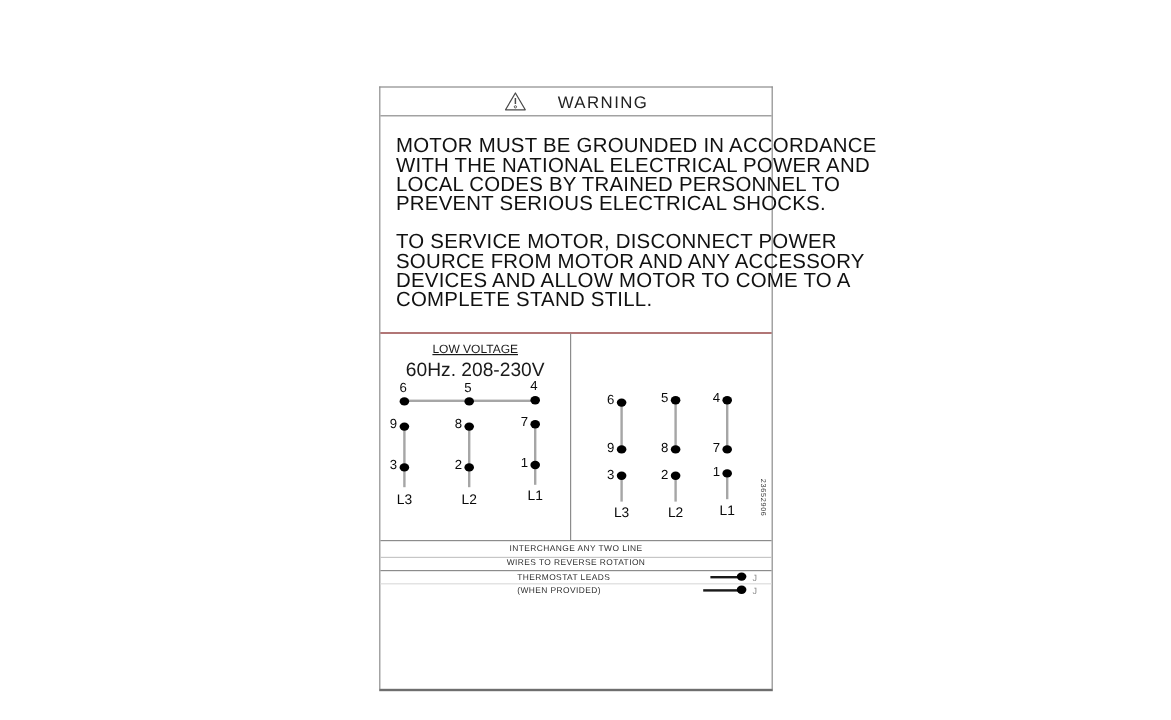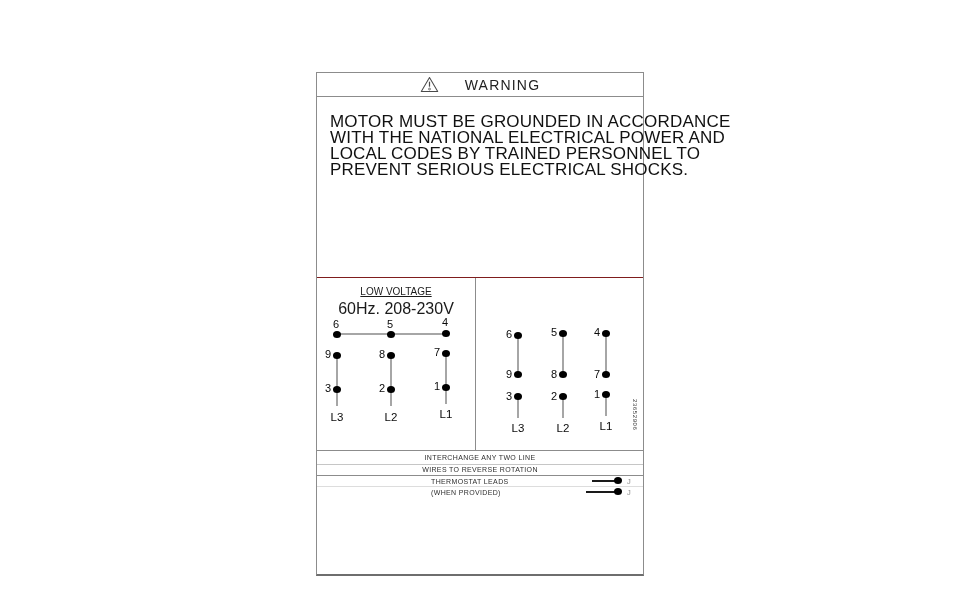--- a/index.html
+++ b/index.html
@@ -107,20 +107,26 @@
       <span class="hdr-title">WARNING</span>
     </div>
 
     <div class="warn">
       <div class="para">
         <div class="ln">MOTOR MUST BE GROUNDED IN ACCORDANCE</div>
         <div class="ln">WITH THE NATIONAL ELECTRICAL POWER AND</div>
         <div class="ln">LOCAL CODES BY TRAINED PERSONNEL TO</div>
         <div class="ln">PREVENT SERIOUS ELECTRICAL SHOCKS.</div>
       </div>
+      <div class="para">
+        <div class="ln">TO SERVICE MOTOR, DISCONNECT POWER</div>
+        <div class="ln">SOURCE FROM MOTOR AND ANY ACCESSORY</div>
+        <div class="ln">DEVICES AND ALLOW MOTOR TO COME TO A</div>
+        <div class="ln">COMPLETE STAND STILL.</div>
+      </div>
     </div>
 
     <div class="volts">
       <div class="v-divider"></div>
 
       <div class="lv-head">
         <div class="lv-title">LOW VOLTAGE</div>
         <div class="lv-sub">60Hz. 208-230V</div>
       </div>
 

